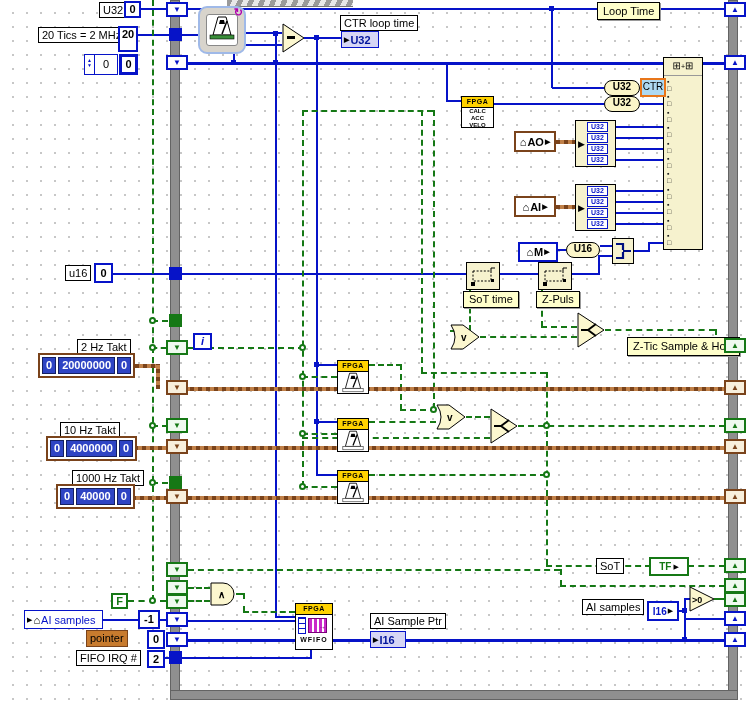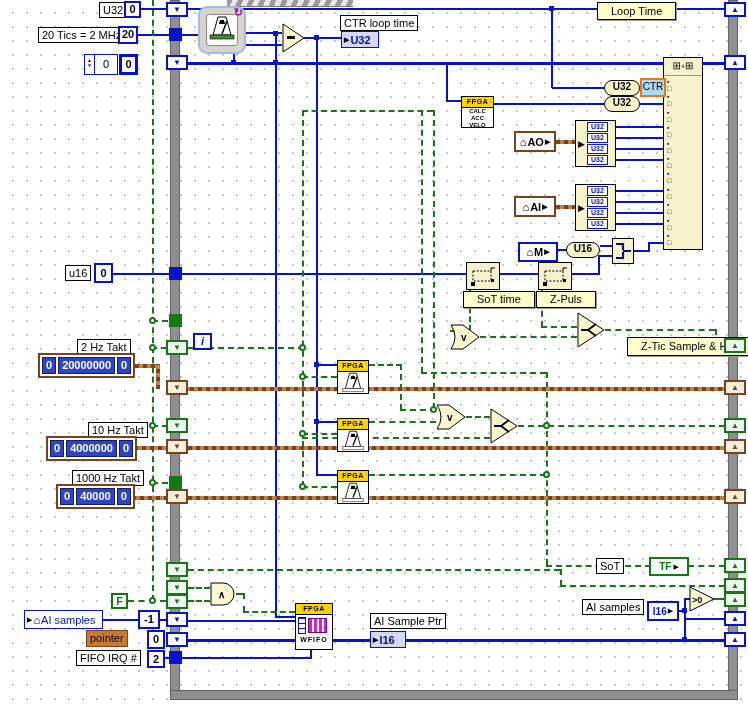--- a/index.html
+++ b/index.html
@@ -7,21 +7,21 @@
 #c{position:relative;width:748px;height:709px;background:#fff;overflow:hidden;
    font-family:"Liberation Sans",sans-serif;font-size:11px;color:#000}
 #c::before{content:"";position:absolute;inset:0;
    background-image:radial-gradient(#c7c7c7 1px,transparent 1.3px);
    background-size:14px 14px;background-position:6px 6px;pointer-events:none}
 .abs{position:absolute}
 
 .gbar{position:absolute;background:#8f8f8f;border:1px solid #636363}
 
 .lb{position:absolute;background:#fff;border:1px solid #000;padding:0 3px;line-height:14px;white-space:nowrap;z-index:6}
-.fl{position:absolute;background:#ffffcb;border:1px solid #000;box-shadow:1px 1px 0 #9a9a9a;padding:0 13px;line-height:13px;white-space:nowrap;z-index:6}
+.fl{position:absolute;background:#ffffcb;border:1px solid #000;box-shadow:1px 1px 0 #9a9a9a;padding:0 5px;line-height:13px;white-space:nowrap;z-index:6}
 .olb{position:absolute;background:#c87b2e;border:1px solid #7a431b;padding:0 3px;line-height:15px;white-space:nowrap;z-index:6}
 
 .vb{position:absolute;background:#fff;border:2px solid #0613c8;color:#000;text-align:center;font-weight:bold;line-height:13px;z-index:6}
 .ind{position:absolute;background:#d6d6f5;border:1px solid #0613c8;color:#00149b;display:flex;align-items:center;gap:1px;padding:0 2px;font-weight:bold;z-index:6}
 .ind .ar{color:#000;font-size:7px}
 
 .clu{position:absolute;border:2px solid #7a431b;background:#fff;padding:2px;display:flex;gap:2px;align-items:center;z-index:6}
 .nv{background:#2e44c4;color:#fff;font-weight:bold;border:1px solid #141f63;padding:0 3px;line-height:15px;font-size:11px}
 
 .sr{position:absolute;width:22px;height:15px;border:2px solid;background:#fff;display:flex;align-items:center;justify-content:center;font-size:8px;line-height:1;z-index:7}
@@ -268,38 +268,38 @@
       <span>▲</span>
     </div>
   <div class="sr b" style="left:724px;top:632px">
       <span>▲</span>
     </div>
 
   <div class="lb" style="left:99px;top:2px">U32</div>
   <div class="vb" style="left:124px;top:1px;width:17px;height:17px">0</div>
 
   <div class="lb" style="left:38px;top:27px">20 Tics = 2 MHz</div>
-  <div class="vb" style="left:118px;top:26px;width:20px;height:18px">20</div>
+  <div class="vb" style="left:118px;top:26px;width:20px;height:26px">20</div>
 
   <div class="abs" style="left:84px;top:54px;width:34px;height:21px;border:1px solid #0613c8;background:#fff;display:flex;z-index:6">
     <span style="width:10px;border-right:1px solid #0613c8;color:#0613c8;font-size:5px;line-height:5px;text-align:center;padding-top:3px"><span>▲</span><br><span>▼</span></span>
     <span style="flex:1;text-align:center;line-height:19px">0</span>
   </div>
   <div class="vb" style="left:119px;top:54px;width:19px;height:21px;border-width:3px;line-height:15px">0</div>
 
   <div class="lb" style="left:65px;top:265px">u16</div>
   <div class="vb" style="left:94px;top:263px;width:19px;height:20px;line-height:16px">0</div>
 
   <div class="lb" style="left:77px;top:339px">2 Hz Takt</div>
   <div class="clu" style="left:38px;top:353px">
     <span class="nv">0</span>
     <span class="nv">20000000</span>
     <span class="nv">0</span>
   </div>
-  <div class="lb" style="left:88px;top:422px">10 Hz Takt</div>
+  <div class="lb" style="left:60px;top:422px">10 Hz Takt</div>
   <div class="clu" style="left:46px;top:436px">
     <span class="nv">0</span>
     <span class="nv">4000000</span>
     <span class="nv">0</span>
   </div>
   <div class="lb" style="left:72px;top:470px">1000 Hz Takt</div>
   <div class="clu" style="left:56px;top:484px">
     <span class="nv">0</span>
     <span class="nv">40000</span>
     <span class="nv">0</span>

